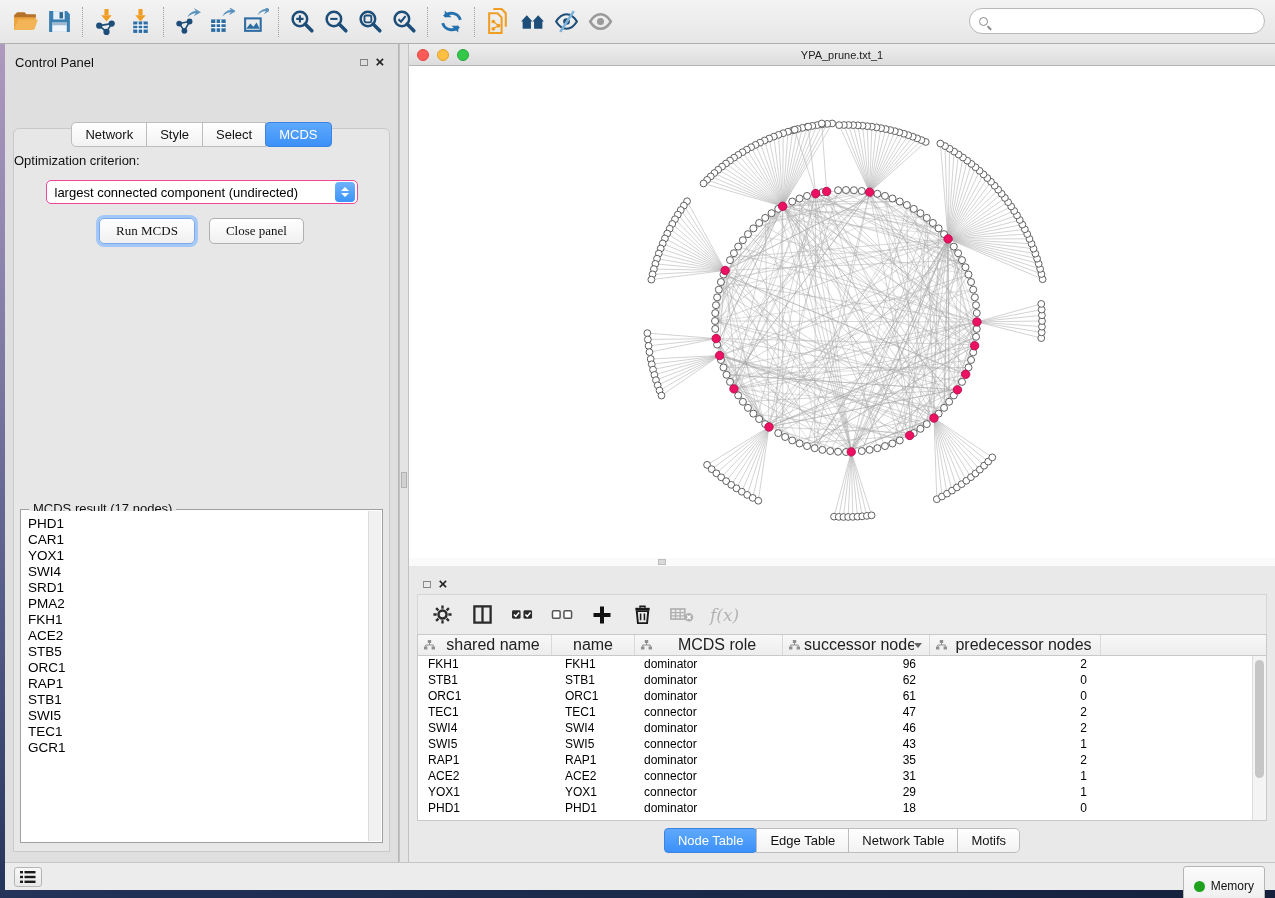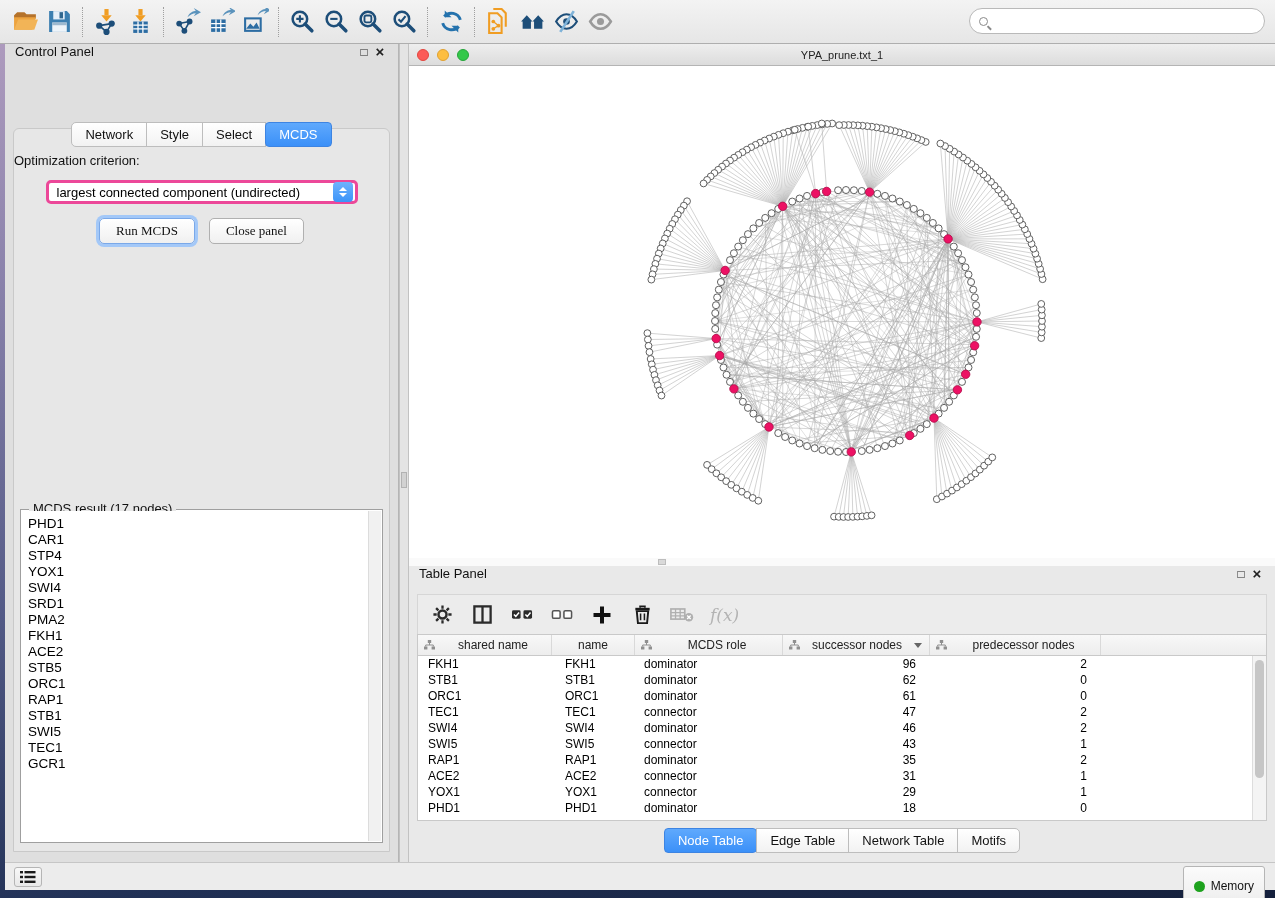--- a/index.html
+++ b/index.html
@@ -17,34 +17,34 @@
   .searchbox { position:absolute; right:10px; top:8px; width:296px; height:26px; background:#fff;
     border:1px solid #b9b9b9; border-radius:13px; display:flex; align-items:center; padding-left:9px; }
   .mag { width:9px; height:9px; border:1.5px solid #8a8a8a; border-radius:50%; position:relative; }
   .mag::after { content:""; position:absolute; width:5px; height:1.5px; background:#8a8a8a;
     transform:rotate(45deg); left:7px; top:9px; }
   .searchbox input { border:none; outline:none; flex:1; height:20px; margin-left:6px; font-size:12px; background:transparent; }
 
   
   .cpanel { position:absolute; left:5px; top:44px; width:394px; height:818px; background:#dfdfdf;
     border-right:1px solid #b5b5b5; }
-  .panel-titlebar { height:26px; display:flex; align-items:flex-start; padding:0 10px; font-size:13px; color:#111; }
+  .panel-titlebar { height:26px; display:flex; align-items:flex-end; padding:0 10px; font-size:13px; color:#111; }
   .panel-title { flex:1; }
   .pbtn { width:16px; text-align:center; font-size:12px; color:#222; cursor:pointer; line-height:16px; }
   .pbtn.x { font-size:15px; font-weight:bold; }
   .seggroup { display:flex; justify-content:center; position:relative; z-index:2; }
   .seg { background:linear-gradient(#ffffff,#f2f2f2); border:1px solid #bdbdbd; margin-left:-1px;
     padding:4px 13px; font-size:13px; color:#111; cursor:pointer; }
   .seg:first-child { border-radius:5px 0 0 5px; margin-left:0; }
   .seg:last-child { border-radius:0 5px 5px 0; }
   .seg.seg-on { background:linear-gradient(#5fa9fd,#3b90f8); color:#fff; border-color:#3d84e2; border-radius:4px; }
   .cp-inner { position:absolute; left:8px; right:8px; top:84px; bottom:10px; background:#e7e7e7;
     border:1px solid #c9c9c9; border-radius:6px 6px 0 0; }
   .opt-label { text-align:left; font-size:13px; margin-top:24px; color:#111; }
-  .combo { margin:12px auto 0 auto; width:312px; height:24px; background:#fff; border:3px solid #ec4899;
+  .combo { margin:12px auto 0 auto; width:312px; height:24px; background:#fff; border:1px solid #ec4899;
     border-radius:5px; display:flex; align-items:center; position:relative; cursor:pointer; }
   .combo-text { flex:1; font-size:13px; padding-left:8px; white-space:nowrap; overflow:hidden; }
   .combo-step { width:20px; height:20px; margin-right:2px; border-radius:4px;
     background:linear-gradient(#6fb2fd,#3b94f9); display:flex; flex-direction:column;
     align-items:center; justify-content:center; gap:2px; }
   .chev-up { width:0; height:0; border-left:4px solid transparent; border-right:4px solid transparent; border-bottom:4px solid #fff; }
   .chev-dn { width:0; height:0; border-left:4px solid transparent; border-right:4px solid transparent; border-top:4px solid #fff; }
   .btnrow { display:flex; justify-content:center; gap:14px; margin-top:14px; }
   .macbtn { background:linear-gradient(#ffffff,#f0f0f0); border:1px solid #b0b0b0; border-radius:5px;
     font-size:13px; padding:4px 16px; cursor:pointer; color:#111;font-family:Liberation Serif, serif; }
@@ -73,21 +73,21 @@
   .netcanvas { width:866px; height:491px; display:block; background:#fff; }
 
   
   .tpanel { position:absolute; left:409px; top:566px; width:866px; height:296px; background:#e9e9e9; }
   .tp-toolbar { display:flex; align-items:center; height:40px; margin:2px 8px 0 8px; background:#ececec;
     border:1px solid #d6d6d6; border-bottom:none; padding-left:12px; gap:16px; }
   .tti { display:flex; align-items:center; justify-content:center; width:24px; height:24px; cursor:pointer; }
   .fx-label { font-family:"DejaVu Serif", serif; font-style:italic; font-size:17px; color:#b3b3b3; cursor:default; }
   .tablewrap { position:relative; margin:0 8px; background:#fff; border:1px solid #c9c9c9; height:187px; }
   .thead { display:flex; height:21px; background:linear-gradient(#f8f8f8,#ededed); border-bottom:1px solid #c9c9c9; }
-  .th { display:flex; align-items:center; border-right:1px solid #d9d9d9; font-size:12px; color:#222; position:relative; }
+  .th { display:flex; align-items:center; border-right:1px solid #d9d9d9; font-size:16px; color:#222; position:relative; }
   .th .lbl { flex:1; text-align:center; padding:0 4px; white-space:nowrap; overflow:hidden; }
   .th svg { margin-left:6px; flex:none; }
   .sortchev { width:0; height:0; border-left:4px solid transparent; border-right:4px solid transparent;
     border-top:5px solid #666; margin-right:7px; }
   .tbody { position:absolute; top:21px; left:0; right:14px; bottom:0; overflow:hidden; }
   .trow { display:flex; height:16px; }
   .tcell { font-size:12px; color:#000; line-height:16px; white-space:nowrap; overflow:hidden; }
   .c0 { width:134px; padding-left:10px; }
   .c1 { width:83px; padding-left:13px; }
   .c2 { width:148px; padding-left:9px; }
@@ -269,21 +269,20 @@
       </div>
       <div class="btnrow">
         <button class="macbtn focusring">Run MCDS</button>
         <button class="macbtn">Close panel</button>
       </div>
       <div class="result-box">
         <span class="result-legend">MCDS result (17 nodes)</span>
         <div class="result-list">
             <div class="mitem">PHD1</div>
             <div class="mitem">CAR1</div>
-            <div class="mitem">STP4</div>
             <div class="mitem">YOX1</div>
             <div class="mitem">SWI4</div>
             <div class="mitem">SRD1</div>
             <div class="mitem">PMA2</div>
             <div class="mitem">FKH1</div>
             <div class="mitem">ACE2</div>
             <div class="mitem">STB5</div>
             <div class="mitem">ORC1</div>
             <div class="mitem">RAP1</div>
             <div class="mitem">STB1</div>
@@ -1000,21 +999,20 @@
         <circle cx="360.000131949686" cy="360.9812262631181" r="4.2" fill="#ed1164" stroke="#b50d4c" stroke-width="0.9"></circle>
         <circle cx="442.2572648217653" cy="385.8944657599924" r="4.2" fill="#ed1164" stroke="#b50d4c" stroke-width="0.9"></circle>
       </svg>
   </div>
   <div class="hsplit">
       <div class="grip"></div>
     </div>
 
   <div class="tpanel">
     <div class="panel-titlebar">
-      <span class="panel-title">Table Panel</span>
       <span class="pbtn">□</span>
       <span class="pbtn x">×</span>
     </div>
     <div class="tp-toolbar">
       <span class="tti">
           <svg viewBox="0 0 22 22" width="21" height="21">
             <circle cx="11" cy="11" r="4.2" fill="none" stroke="#2b2b2b" stroke-width="2.6"></circle>
             <g stroke="#2b2b2b" stroke-width="2.4">
               <path d="M11 1.5v3.4M11 17.1v3.4M1.5 11h3.4M17.1 11h3.4M4.3 4.3l2.4 2.4M15.3 15.3l2.4 2.4M17.7 4.3l-2.4 2.4M6.7 15.3l-2.4 2.4"></path>
             </g>

